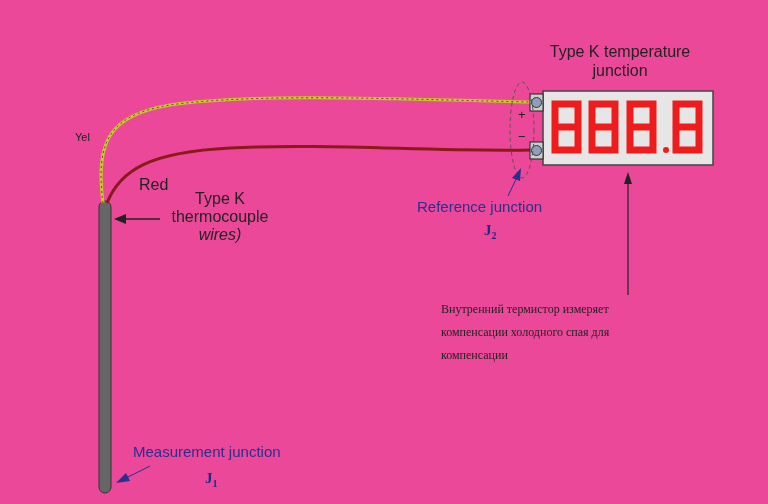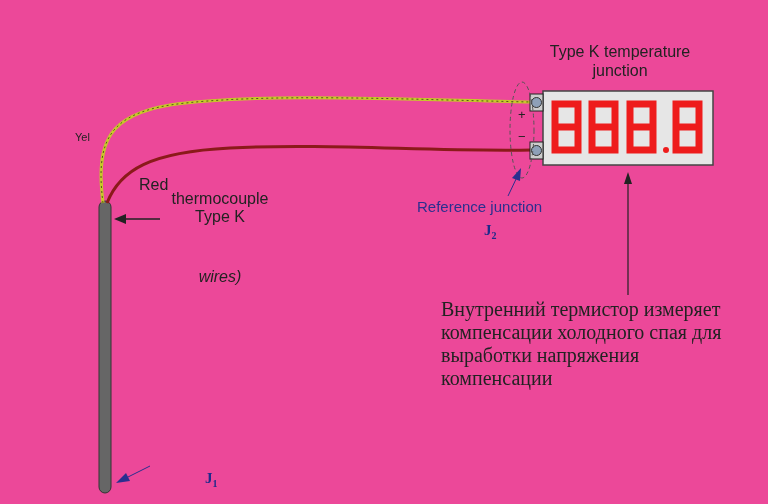--- a/index.html
+++ b/index.html
@@ -59,29 +59,29 @@
   <div>Type K temperature</div>
   <div>junction</div>
 </div>
 <span class="lbl" style="left:518px;top:107px;font-size:13px;">+</span>
 <span class="lbl" style="left:518px;top:129px;font-size:13px;">−</span>
 
 <span class="lbl" style="left:75px;top:131px;font-size:11px;">Yel</span>
 <span class="lbl" style="left:139px;top:176px;font-size:16px;">Red</span>
 
 <div class="lbl" style="left:160px;top:190px;font-size:16px;line-height:18px;text-align:center;width:120px;">
+  <div>Type K</div>
   <div>thermocouple</div>
-  <div>Type K</div>
-  <div style="font-style:italic;margin-top:42px;">wires)</div>
+  <div style="font-style:italic;">wires)</div>
 </div>
 
 <span class="lbl blue" style="left:417px;top:198px;font-size:15px;">Reference junction</span>
 <span class="jlabel" style="left:484px;top:222px;"><span>J</span><sub>2</sub></span>
 
+<span class="lbl blue" style="left:133px;top:443px;font-size:15px;">Measurement junction</span>
 <span class="jlabel" style="left:205px;top:470px;text-align:center;"><span>J</span><sub>1</sub></span>
 
-<div class="lbl serif" style="left:441px;top:298px;font-size:20px;line-height:23px;">
+<div class="lbl serif" style="left:441px;top:298px;font-size:12px;line-height:23px;">
   <div>Внутренний термистор измеряет</div>
   <div>компенсации холодного спая для</div>
-  <div>выработки напряжения</div>
   <div>компенсации</div>
 </div>
 </div>
 
 </body></html>

